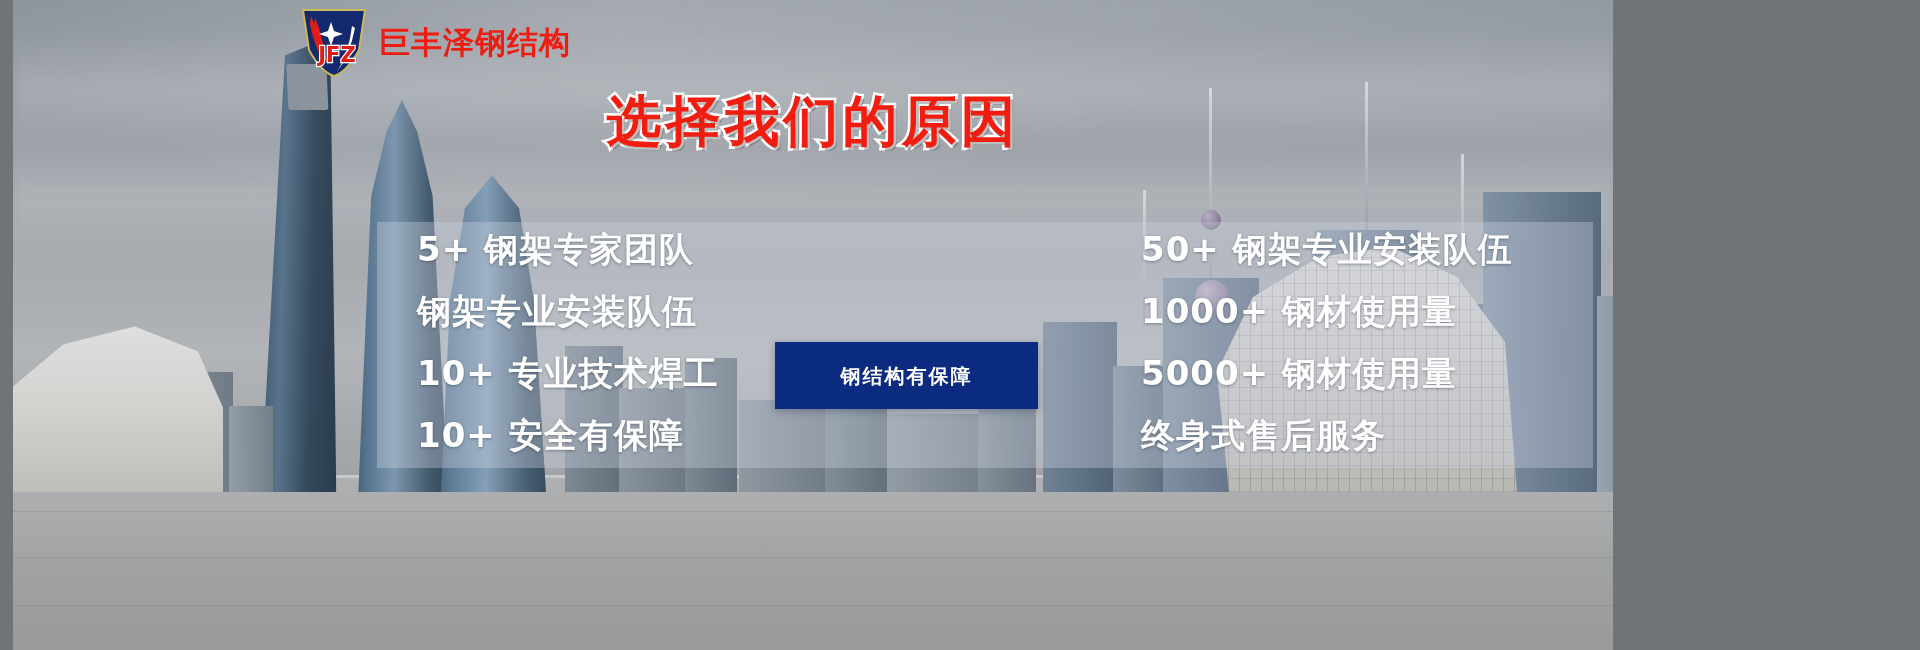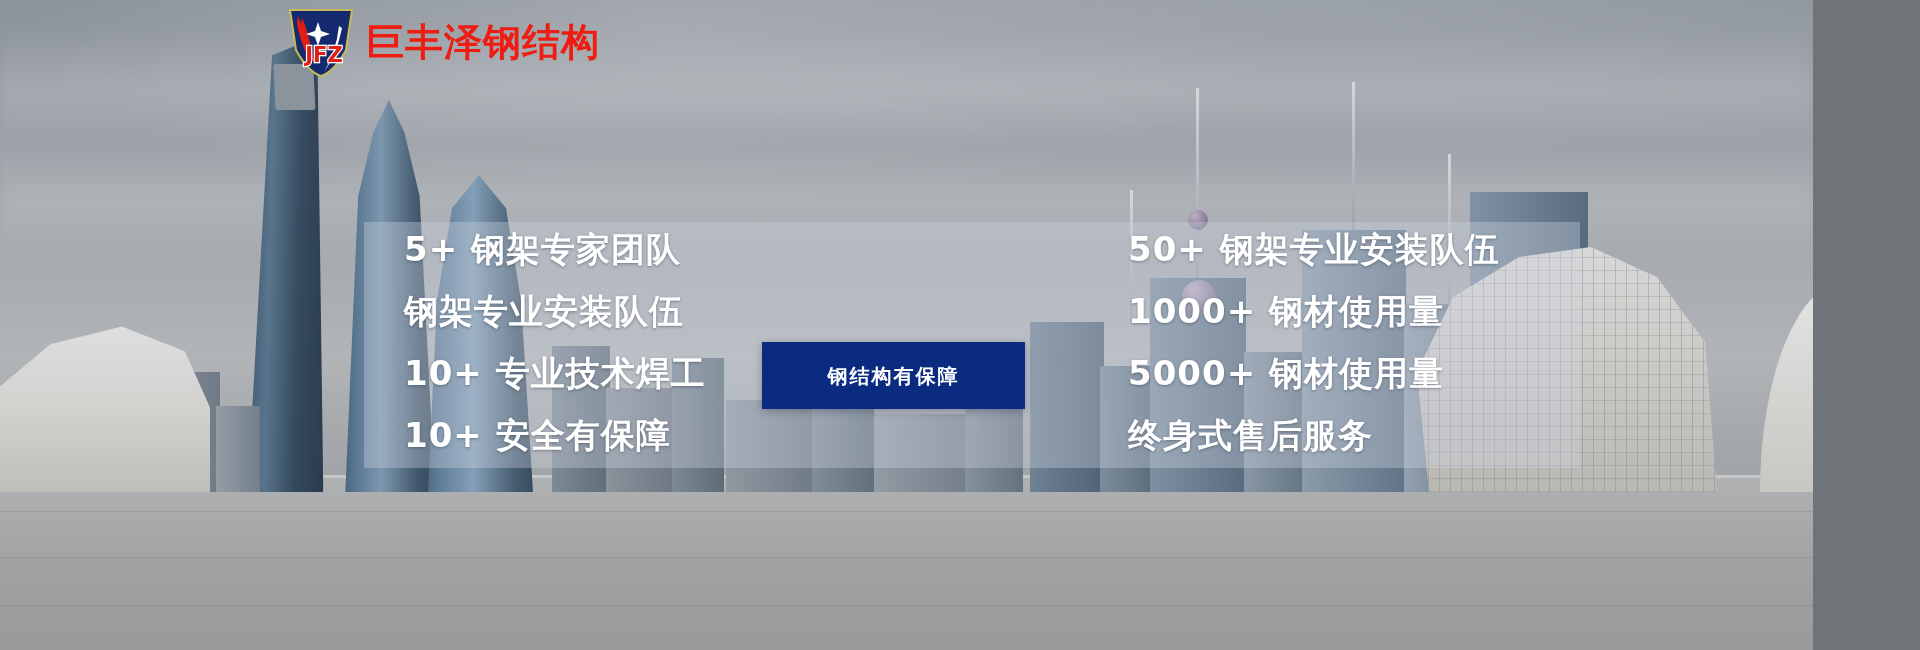--- a/index.html
+++ b/index.html
@@ -10,31 +10,32 @@
   body {
     width: 1920px;
     height: 650px;
     overflow: hidden;
     font-family: "DejaVu Sans", "Liberation Sans", sans-serif;
   }
 
   
   .banner {
     position: relative;
-    width: 1813px;
+    width: 1600px;
     height: 650px;
     overflow: hidden;
     background: linear-gradient(180deg,
         #9aa1a8 0%,
         #a3a8ad 22%,
         #b3b6b8 42%,
         #b9bbbc 55%,
         #a9acae 68%,
         #9ea1a3 80%,
         #97999b 100%);
+    margin-left: 13px;
   }
 
   
   .sky {
     position: absolute;
     inset: 0 0 48% 0;
     background:
       radial-gradient(ellipse 900px 260px at 36% 8%, rgba(255,255,255,.22), rgba(255,255,255,0) 70%),
       radial-gradient(ellipse 1100px 220px at 72% 2%, rgba(255,255,255,.16), rgba(255,255,255,0) 72%),
       linear-gradient(180deg, #8f959c 0%, #a7abaf 60%, #b6b8ba 100%);
@@ -191,21 +192,21 @@
     align-items: center;
     gap: 8px;
     z-index: 9;
   }
   .shield {
     position: relative;
     width: 74px; height: 72px;
   }
   .shield svg { display: block; }
   .brand-name {
-    font-size: 38px;
+    font-size: 31px;
     font-weight: 700;
     color: #ee1c11;
     letter-spacing: 1px;
     line-height: 1;
     white-space: nowrap;
     font-family: "DejaVu Sans", "Liberation Sans", sans-serif;
   }
 
   
   .headline {
@@ -347,20 +348,23 @@
         <path d="M14 10 C 20 22, 22 38, 27 56 C 22 48, 16 34, 13 18 Z" fill="#e11d16"></path>
         <path d="M18 12 C 24 24, 26 40, 31 58 C 26 50, 20 36, 17 20 Z" fill="#e11d16"></path>
         <path d="M58 22 Q53 48, 40 66 Q52 46, 55 20 Z" fill="#ffffff"></path>
         <path d="M34 16 L37 25 L46 28 L37 31 L34 40 L31 31 L22 28 L31 25 Z" fill="#ffffff"></path>
         <text x="40" y="56" text-anchor="middle" font-family="DejaVu Sans, Liberation Sans, sans-serif" font-size="21" font-weight="bold" fill="#e11d16" stroke="#ffffff" stroke-width="2.4" paint-order="stroke">JFZ</text>
       </svg>
     </div>
     <div class="brand-name">巨丰泽钢结构</div>
   </div>
 
+  <div class="headline">
+    <span class="txt">选择我们的原因</span>
+  </div>
 
   <div class="col col-left">
     <div class="feature">5+ 钢架专家团队</div>
     <div class="feature">钢架专业安装队伍</div>
     <div class="feature">10+ 专业技术焊工</div>
     <div class="feature">10+ 安全有保障</div>
   </div>
 
   <div class="col col-right">
     <div class="feature">50+ 钢架专业安装队伍</div>

